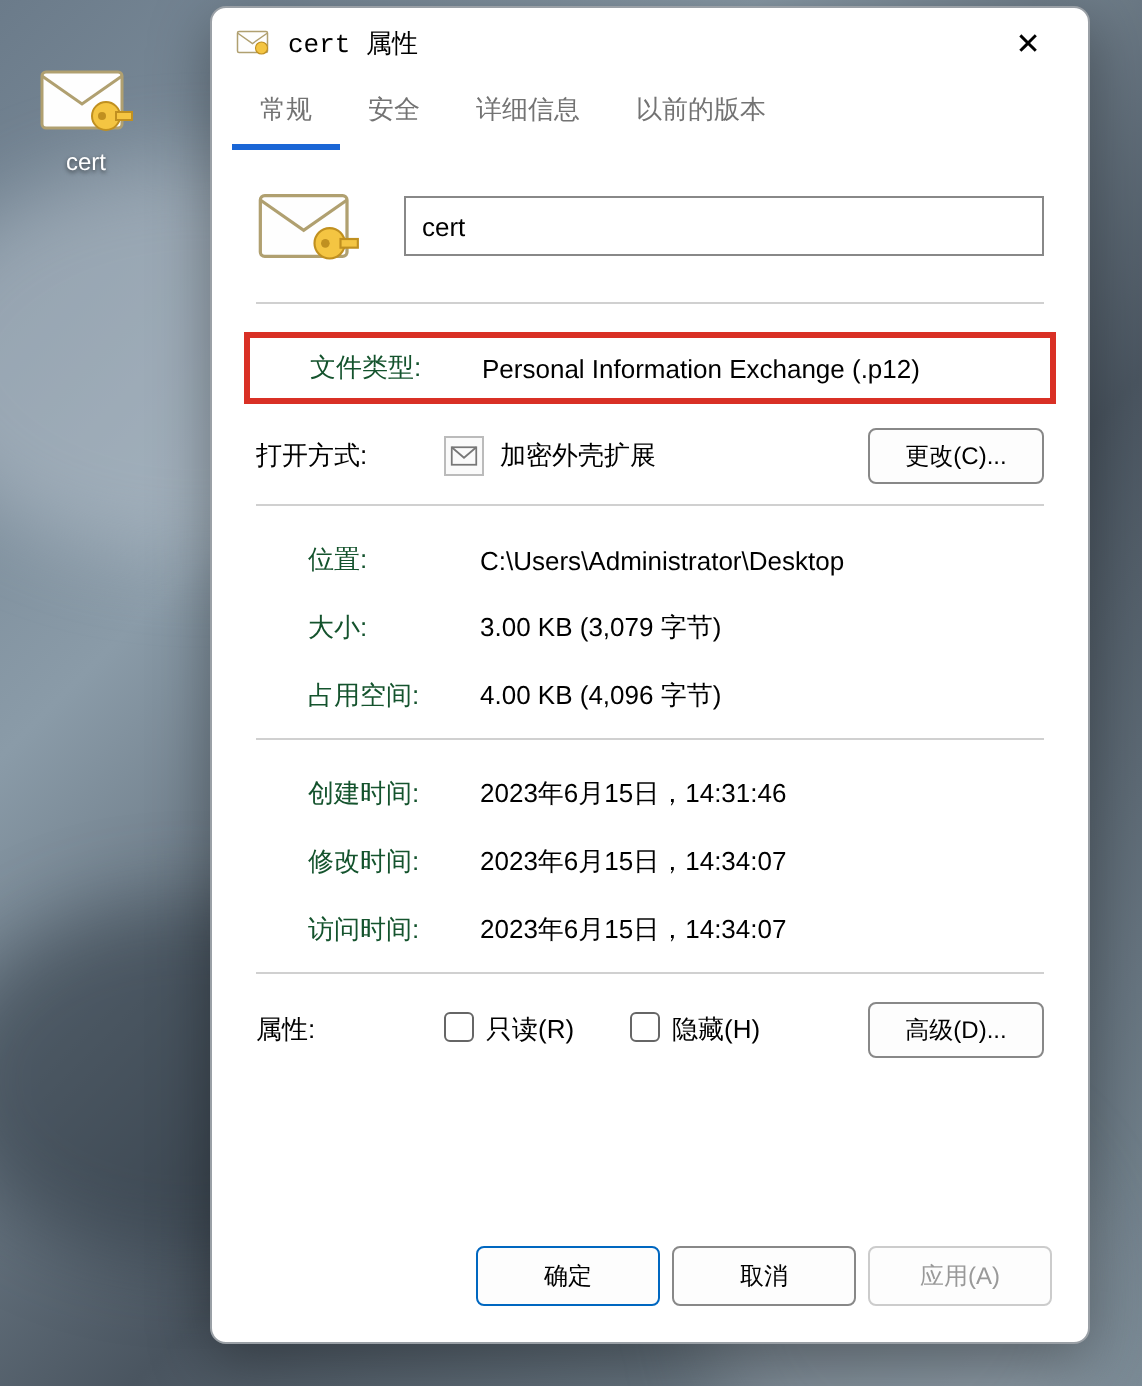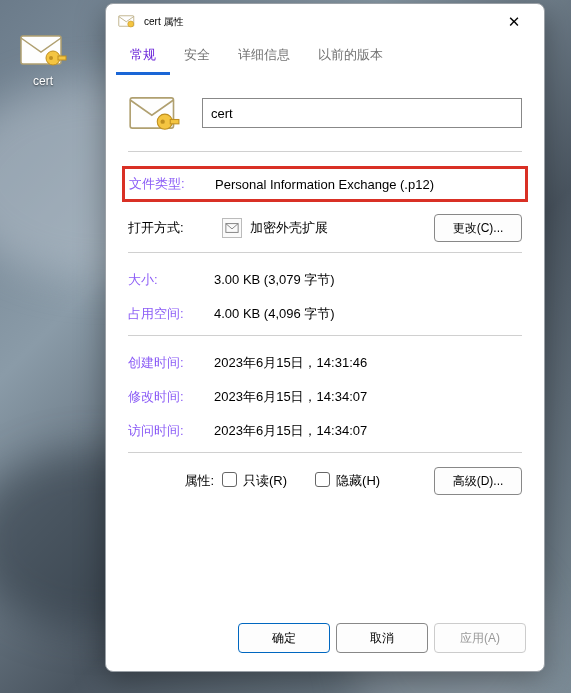--- a/index.html
+++ b/index.html
@@ -50,21 +50,21 @@
     display: flex;
     flex-direction: column;
   }
   .titlebar {
     height: 36px;
     display: flex;
     align-items: center;
     padding: 0 8px 0 12px;
   }
   .titlebar .ticon { width:18px;height:18px;margin-right:8px; }
-  .titlebar .ttext { flex:1; font-size:10px; }
+  .titlebar .ttext { flex:1; font-size:13px;font-family:Liberation Mono, monospace; }
   .titlebar .closebtn {
     width: 44px; height: 30px;
     display:flex;align-items:center;justify-content:center;
     font-size: 15px;
     cursor:pointer;
     border-radius:4px;
   }
 
   .tabs {
     display:flex;
@@ -72,21 +72,21 @@
     border-bottom: none;
   }
   .tab {
     padding: 6px 14px 8px;
     font-size: 13px;
     color: #737373;
     cursor:pointer;
     border-bottom: 3px solid transparent;
   }
   .tab.active {
-    color: #6d28d9;
+    color: #737373;
     border-bottom-color: #1a66d6;
     font-weight: 500;
   }
 
   .content {
     flex:1;
     padding: 16px 22px 10px 22px;
     overflow:hidden;
   }
 
@@ -108,21 +108,21 @@
   }
 
   .hr { border:none;border-top:1px solid #d0d0d0;margin: 8px 0 14px; }
 
   .row {
     display:flex;
     align-items:center;
     min-height: 26px;
     margin-bottom: 8px;
   }
-  .row .lbl { width: 86px; color:#8b5cf6; }
+  .row .lbl { width: 86px; color:#14532d;margin-left:26px; }
   .row .val { flex:1; }
   .row.highlight {
     border: 3px solid #d93025;
     padding: 6px 4px;
     margin-left: -6px;
     margin-right: -6px;
     margin-bottom: 12px;
   }
 
   .openwith-row { display:flex;align-items:center;margin-bottom:10px; gap:8px;}
@@ -137,21 +137,21 @@
     border-radius: 4px;
     font-size: 12px;
     padding: 0 10px;
     cursor:pointer;
     font-family: inherit;
     min-width: 88px;
   }
   .btn.disabled{ color:#999;border-color:#ccc;cursor:default;}
 
   .attr-row{ display:flex;align-items:center;gap:8px;margin-bottom:8px;}
-  .attr-row .lbl{width:86px;text-align:right;}
+  .attr-row .lbl{width:86px;}
   .chk{ display:flex;align-items:flex-start;gap:6px;margin-right:20px;cursor:pointer;}
   .chk .box{width:15px;height:15px;border:1px solid #666;border-radius:3px;background:#fff;}
 
   .footer {
     display:flex;
     justify-content:flex-end;
     gap: 6px;
     padding: 12px 18px 18px;
   }
   .footer .btn{ min-width:92px;height:30px;}
@@ -236,20 +236,24 @@
             </svg>
         </span>
         <span>加密外壳扩展</span>
       </span>
       <button class="btn">更改(C)...</button>
     </div>
 
     <hr class="hr">
 
     <div class="row">
+      <span class="lbl">位置:</span>
+      <span class="val">C:\Users\Administrator\Desktop</span>
+    </div>
+    <div class="row">
       <span class="lbl">大小:</span>
       <span class="val">3.00 KB (3,079 字节)</span>
     </div>
     <div class="row">
       <span class="lbl">占用空间:</span>
       <span class="val">4.00 KB (4,096 字节)</span>
     </div>
 
     <hr class="hr">
 

